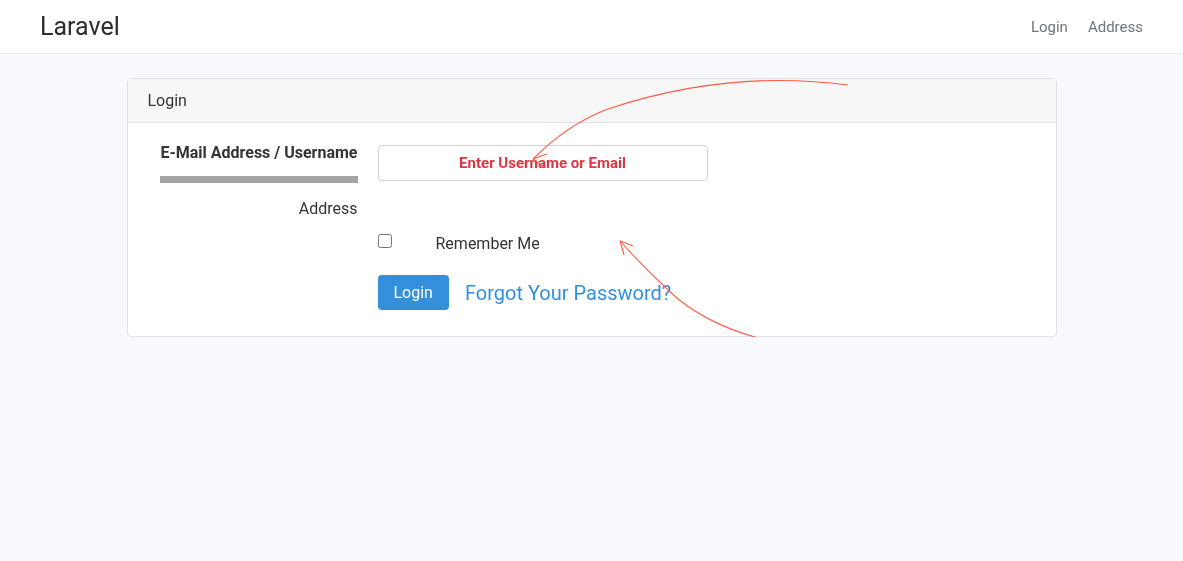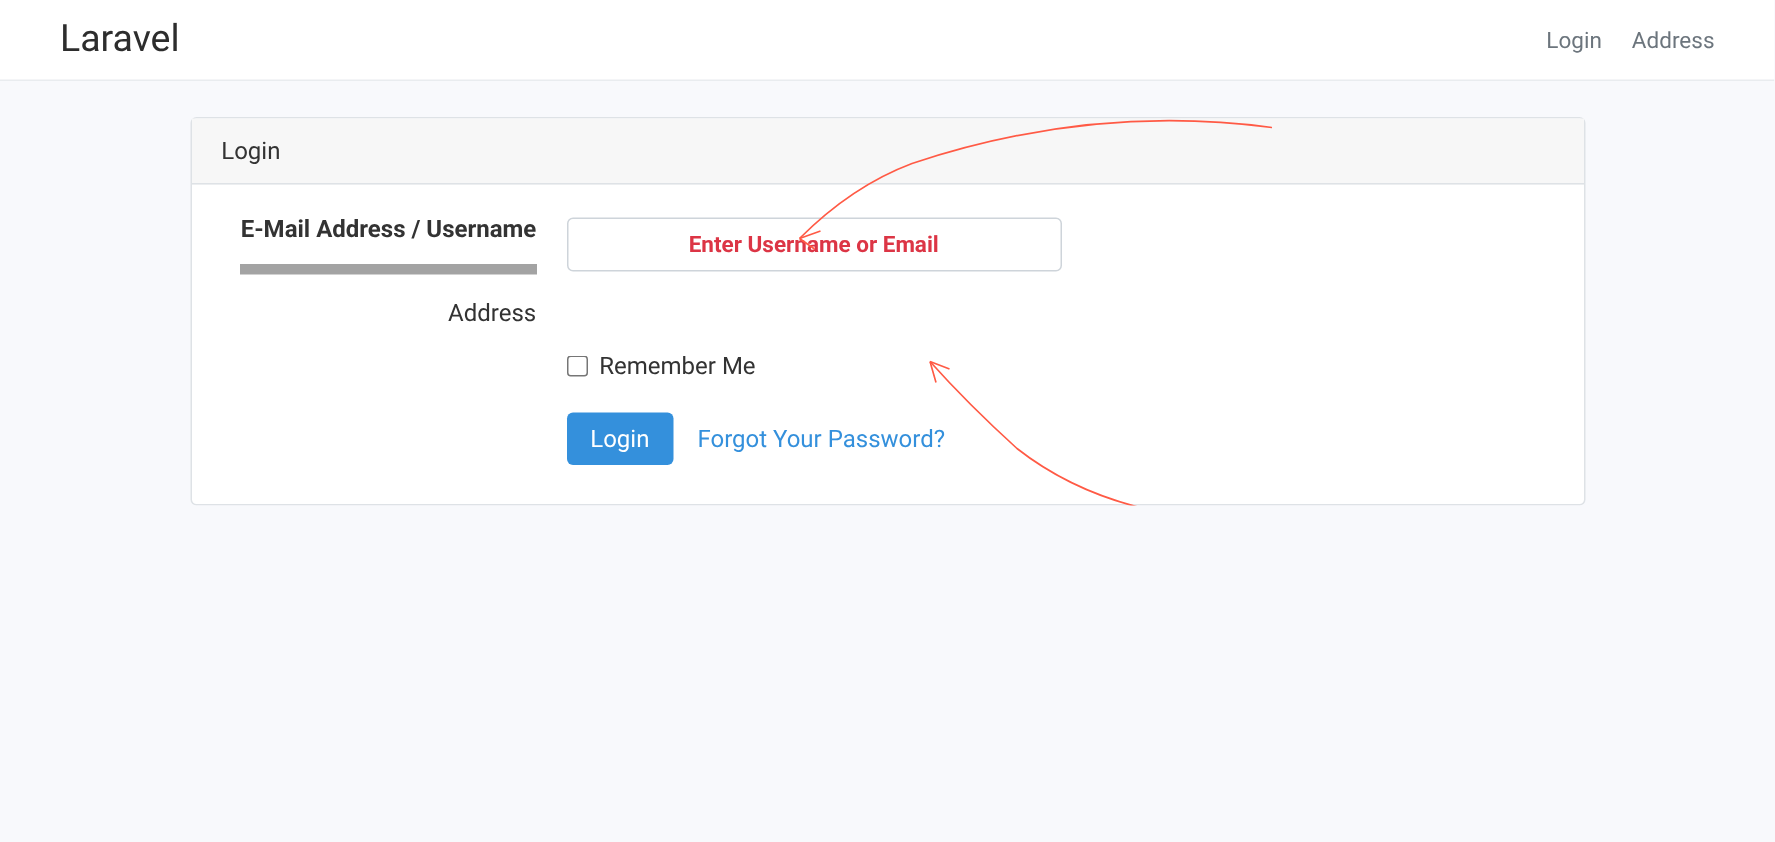--- a/index.html
+++ b/index.html
@@ -91,23 +91,24 @@
     .form-input::placeholder {
       color: #dc3545;
       opacity: 1;
       font-weight: 700;
     }
     .form-offset {
       margin-left: 230px;
     }
     .checkbox-row {
       display: flex;
-      align-items: center;
+      align-items: flex-start;
       margin-bottom: 22px;
       margin-top: 12px;
+      gap: 36px;
     }
     .checkbox-row input[type="checkbox"] {
       margin-right: 8px;
       width: 14px;
       height: 14px;
     }
     .checkbox-label {
       font-size: 16px;
       color: #333;
     }
@@ -122,21 +123,21 @@
       border: none;
       border-radius: 4px;
       padding: 8px 16px;
       font-size: 16px;
       cursor: pointer;
       font-family: inherit;
     }
     .forgot-link {
       color: #3490dc;
       text-decoration: none;
-      font-size: 16px;
+      font-size: 20px;
     }
     .annotations {
       position: absolute;
       top: 0;
       left: 0;
       width: 100%;
       height: 100%;
       pointer-events: none;
       overflow: visible;
     }

